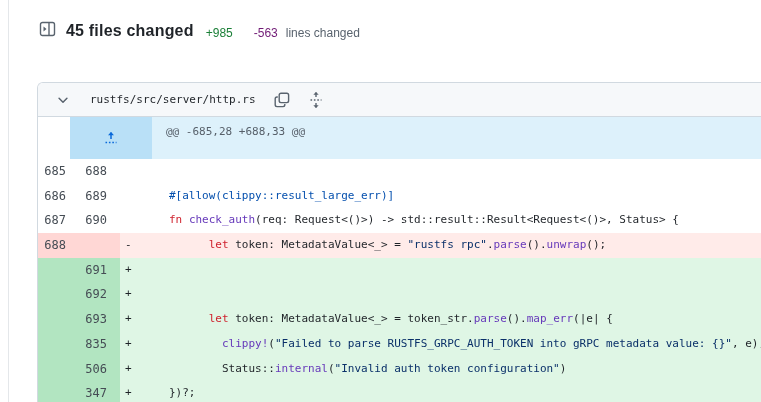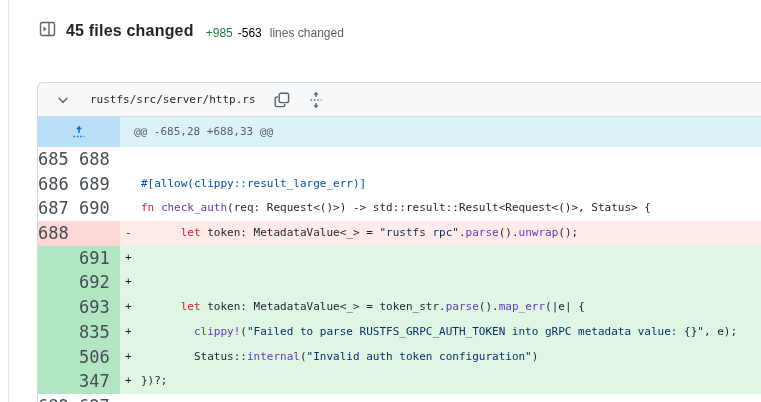--- a/index.html
+++ b/index.html
@@ -7,50 +7,50 @@
               font-family:"Liberation Sans","DejaVu Sans",sans-serif; color:#1f2328; }
   .page-edge { position:absolute; left:8px; top:0; width:1px; height:402px; background:#e4e7ea; }
 
   
   .summary { position:absolute; left:36px; top:18px; display:flex; align-items:flex-end; }
   .tree-toggle { width:22px; height:22px; border:none; background:transparent; cursor:pointer;
                  display:flex; align-items:center; justify-content:center; }
   .summary-title { font-size:16px; font-weight:bold; margin-left:8px; letter-spacing:.2px; }
   .stat { font-size:12px; margin-left:12px; }
   .stat.add { color:#1a7f37; }
-  .stat.del { color:#000000; margin-left:5px; }
+  .stat.del { color:#701a75; margin-left:21px; }
   .stat.rest { color:#59636e; margin-left:8px; }
 
   
   .diff-box { position:absolute; left:37px; top:82px; width:724px; height:336px;
               border:1px solid #d1d9e0; border-right:none; border-bottom:none;
               border-radius:6px 0 0 0; overflow:hidden; background:#fff; }
   .file-header { height:34px; background:#f6f8fa; border-bottom:1px solid #d1d9e0;
                  display:flex; align-items:center; padding-left:14px; }
   .chev-btn { width:22px; height:22px; border:none; background:transparent; cursor:pointer;
               display:flex; align-items:center; justify-content:center; }
   .file-path { font-family:"DejaVu Sans Mono","Liberation Mono",monospace; font-size:11px;
                color:#1f2328; margin-left:16px; }
   .icon-btn { width:24px; height:22px; border:none; background:transparent; cursor:pointer;
               display:flex; align-items:center; justify-content:center; margin-left:10px; }
   .icon-btn.copy { margin-left:14px; }
 
   
-  .hunk-row { display:flex; height:30px; }
+  .hunk-row { display:flex; height:42px;margin-left:32px; }
   .hunk-gutter { width:82px; background:#b9e0f7; display:flex; align-items:center;
                  justify-content:center; cursor:pointer; border:none; flex:none; }
   .hunk-content { flex:1; background:#ddf1fb; font-family:"DejaVu Sans Mono","Liberation Mono",monospace;
                   font-size:11px; color:#57606a; line-height:30px; padding-left:14px; white-space:pre; }
 
   
   .drow { display:flex; height:24.7px; }
   .num { width:41px; flex:none; font-family:"DejaVu Sans Mono","Liberation Mono",monospace;
-         font-size:17px; line-height:24.7px; text-align:right; padding-right:13px;
+         font-size:12px; line-height:24.7px; text-align:right; padding-right:13px;
          color:#454c54; cursor:pointer; }
-  .code-cell { flex:1; display:flex; min-width:0; }
+  .code-cell { flex:1; display:flex; min-width:0;gap:28px; }
   .marker { width:21px; flex:none; padding-left:5px; font-family:"DejaVu Sans Mono","Liberation Mono",monospace;
             font-size:11px; line-height:24.7px; color:#1f2328; }
   pre.code { font-family:"DejaVu Sans Mono","Liberation Mono",monospace; font-size:11px;
              line-height:24.7px; white-space:pre; color:#1f2328; }
   .drow.context { background:#ffffff; }
   .drow.del .num { background:#ffd7d5; }
   .drow.del .code-cell { background:#ffebe9; }
   .drow.add .num { background:#b2e5c1; }
   .drow.add .code-cell { background:#dff6e5; }
 

